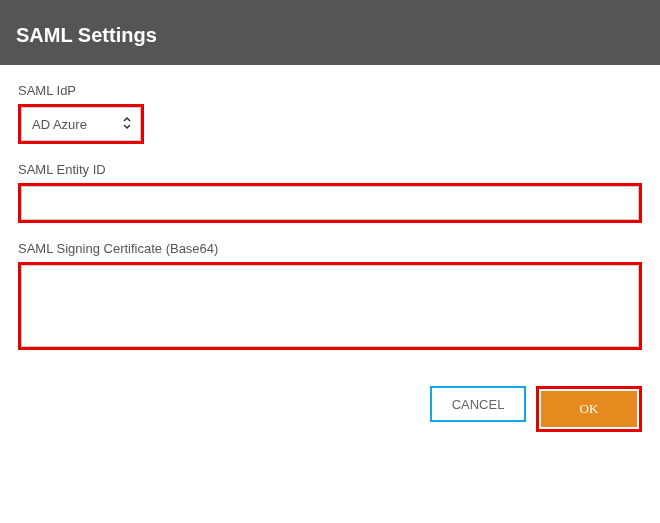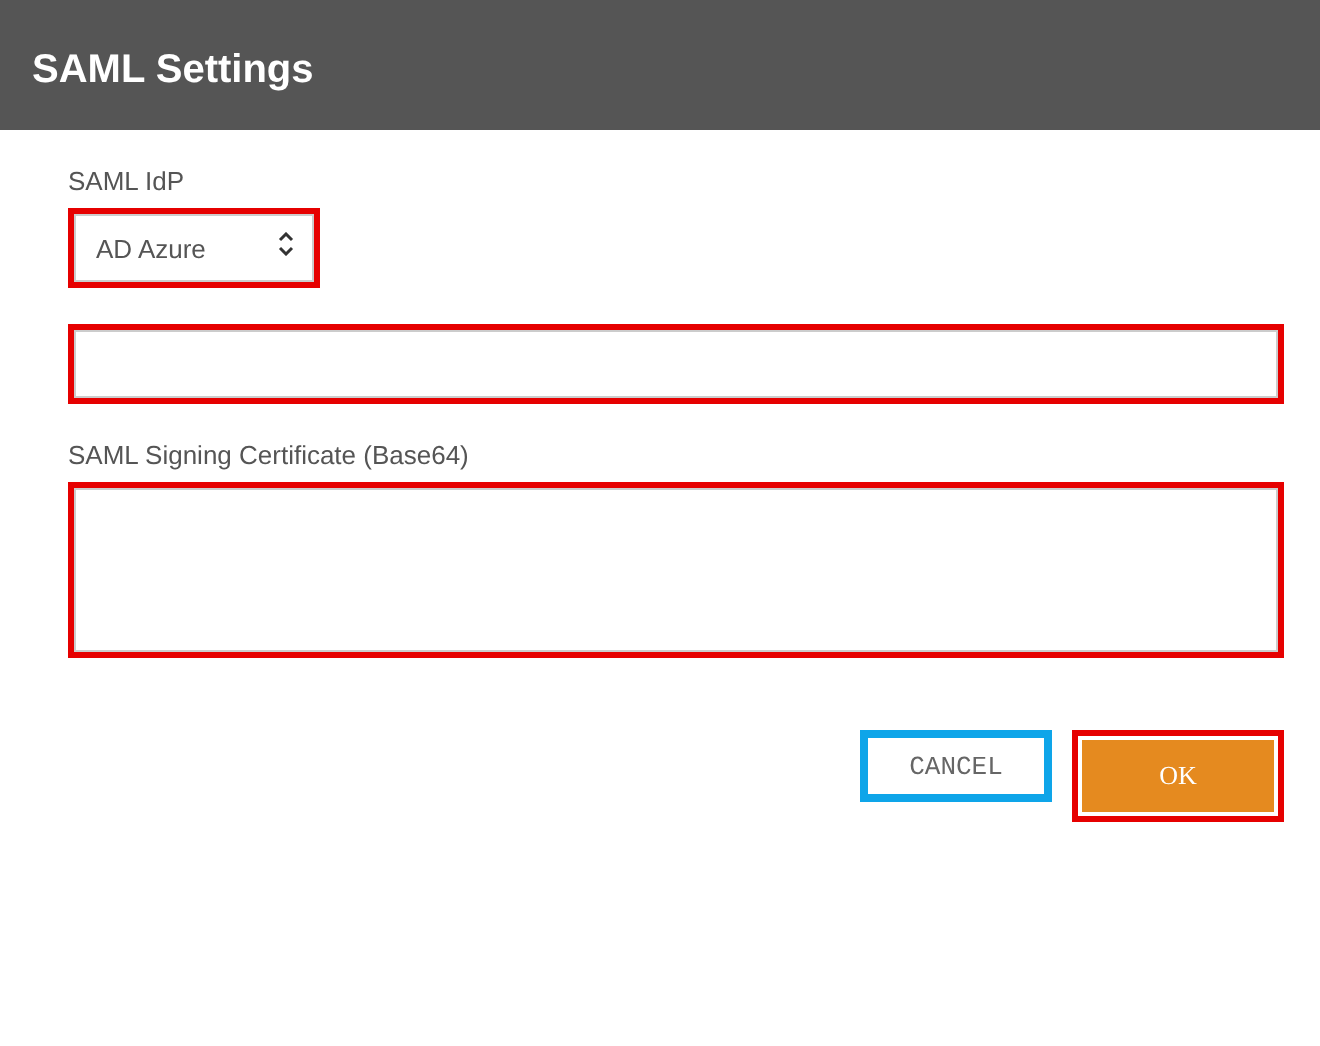--- a/index.html
+++ b/index.html
@@ -26,21 +26,20 @@
     .header-subtitle {
       color: #cccccc;
       font-size: 13px;
     }
     .body {
       padding: 18px 18px 10px 18px;
     }
     .field-group {
       margin-bottom: 18px;
       position: relative;
-      margin-left: 16px;
     }
     .field-label {
       color: #555555;
       font-size: 13px;
       margin-bottom: 6px;
       display: block;
     }
     .highlight-box {
       border: 3px solid #e60000;
       display: block;
@@ -107,22 +106,21 @@
       font-size: 13px;
       border: none;
       cursor: pointer;
       display: inline-flex;
       align-items: center;
       justify-content: center;
     }
     .btn-cancel {
       background: #ffffff;
       color: #666666;
-      border: 4px solid #0ea5e9;
-      font-family: Liberation Mono, monospace;
+      border: 2px solid #0ea5e9;
     }
     .btn-ok {
       background: #e58a1f;
       color: #ffffff;
       font-weight: 500;
       font-family: Liberation Serif, serif;
     }
     .ok-highlight {
       border: 3px solid #e60000;
       padding: 2px;
@@ -151,20 +149,21 @@
         <svg width="8" height="12" viewBox="0 0 8 12">
           <path d="M1 4 L4 1 L7 4" fill="none" stroke="#333" stroke-width="1.5"></path>
           <path d="M1 8 L4 11 L7 8" fill="none" stroke="#333" stroke-width="1.5"></path>
         </svg>
       </span>
     </div>
   </div>
 
 
   <div class="field-group">
+    <label class="field-label">SAML Entity ID</label>
     <div class="highlight-box full-width">
       <input type="text" class="text-input" value="" style="">
     </div>
   </div>
 
   <div class="field-group">
     <label class="field-label">SAML Signing Certificate (Base64)</label>
     <div class="highlight-box full-width">
       <textarea class="textarea-input" style=""></textarea>
     </div>

